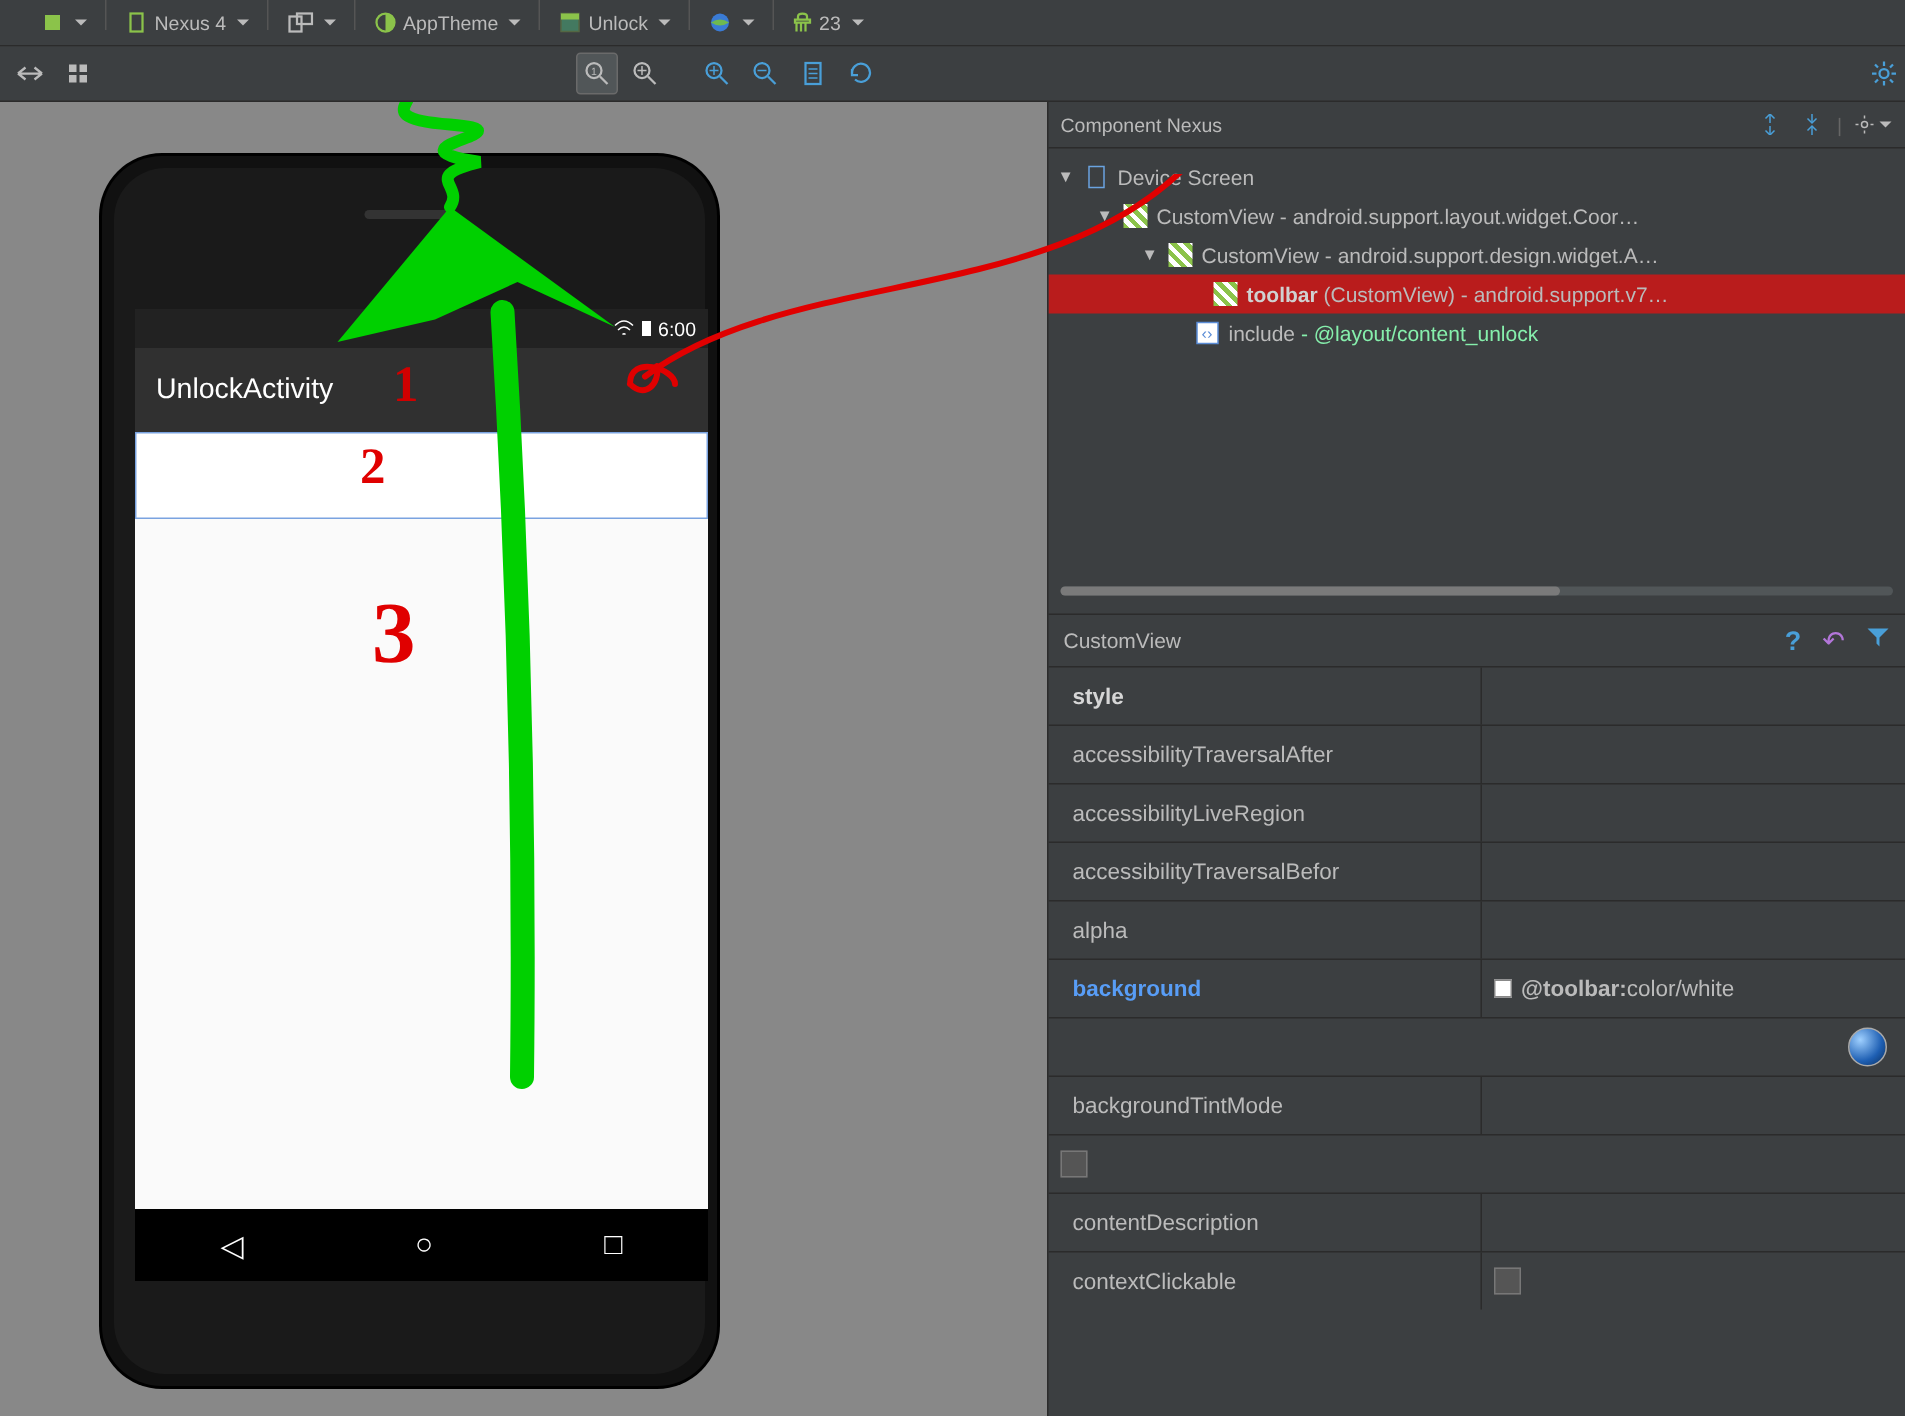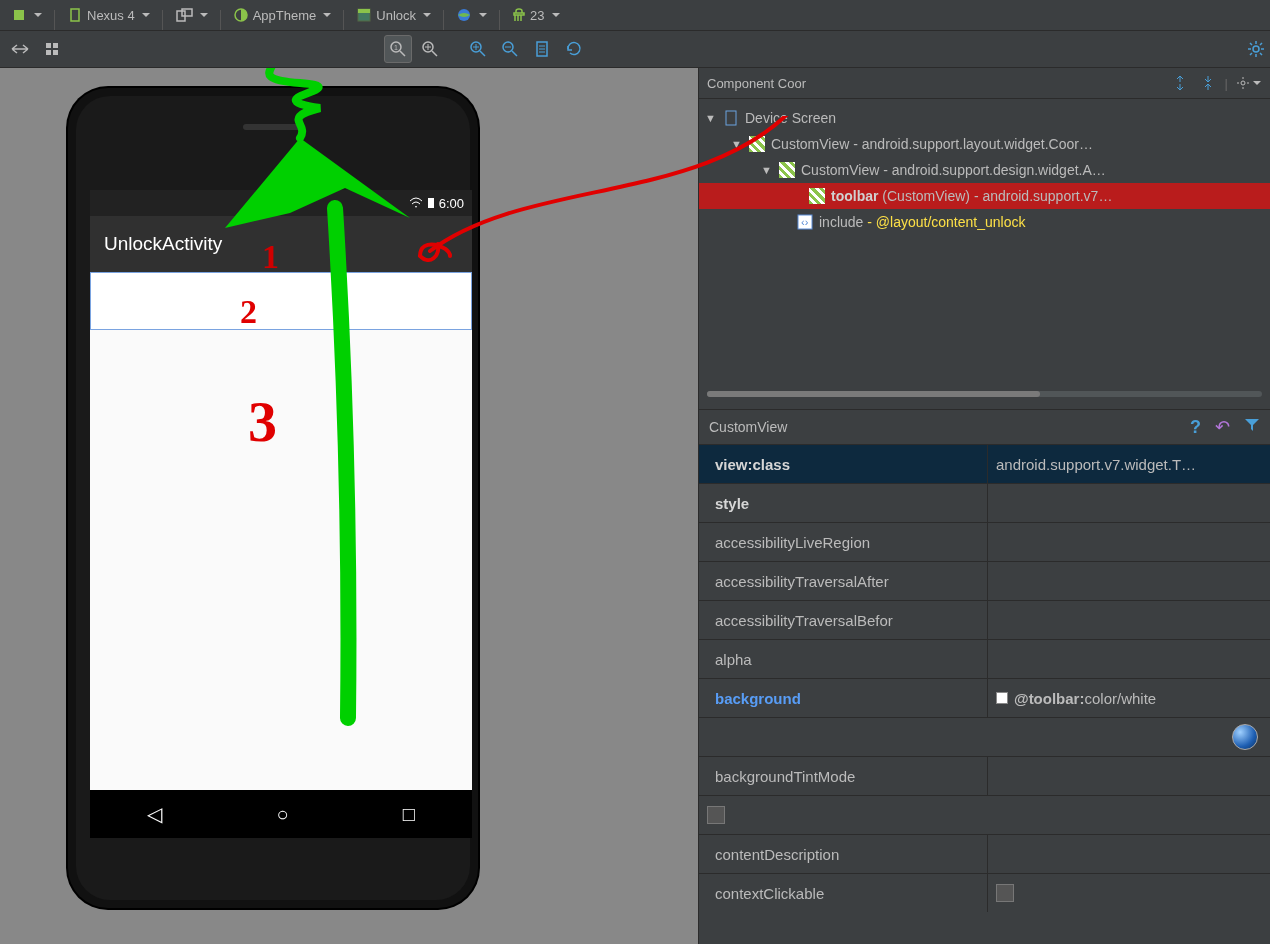--- a/index.html
+++ b/index.html
@@ -1,46 +1,46 @@
 <!DOCTYPE html>
 <html><head>
 <meta charset="utf-8">
 <style>
 html,body{margin:0;padding:0;width:1270px;height:944px;background:#3c3f41;font-family:"Segoe UI",Arial,sans-serif;color:#bbbbbb;overflow:hidden}
-.toolbar{display:flex;align-items:flex-end;height:30px;background:#3c3f41;border-bottom:1px solid #2b2b2b;padding-left:4px;gap:2px}
+.toolbar{display:flex;align-items:flex-start;height:30px;background:#3c3f41;border-bottom:1px solid #2b2b2b;padding-left:20px;gap:2px}
 .tb-btn{display:flex;align-items:center;gap:4px;padding:2px 6px;height:24px;border:1px solid transparent;border-radius:2px;cursor:pointer;font-size:13px;color:#bbbbbb}
 .tb-sep{width:1px;height:20px;background:#555;margin:0 3px}
 .tb-drop::after{content:"";display:inline-block;border:4px solid transparent;border-top-color:#bbbbbb;margin-left:3px;margin-top:4px}
 .second-toolbar{display:flex;align-items:center;height:36px;background:#3c3f41;border-bottom:1px solid #2b2b2b;padding-left:6px;gap:4px}
 .icon-btn{display:flex;align-items:center;justify-content:center;width:26px;height:26px;border:1px solid transparent;border-radius:3px;cursor:pointer;color:#bbbbbb}
 .icon-btn.active{background:#515658;border:1px solid #6a6a6a}
 .main{display:flex;height:calc(944px - 66px)}
 .canvas-area{width:698px;background:#888888;position:relative}
-.phone{position:absolute;left:68px;top:20px;width:410px;height:820px;background:#111;border-radius:40px;box-shadow:0 0 0 2px #000}
+.phone{position:absolute;left:68px;top:36px;width:410px;height:820px;background:#111;border-radius:40px;box-shadow:0 0 0 2px #000}
 .phone-inner{position:absolute;left:8px;top:8px;right:8px;bottom:8px;background:#1a1a1a;border-radius:34px}
 .speaker{position:absolute;left:50%;top:28px;transform:translateX(-50%);width:60px;height:6px;background:#333;border-radius:3px}
 .screen{position:absolute;left:14px;top:94px;width:382px;height:636px;background:#fafafa}
 .statusbar{height:26px;background:#222;color:#fff;display:flex;align-items:center;justify-content:flex-end;padding:0 8px;font-size:13px;gap:4px}
 .appbar{height:56px;background:#303030;color:#fff;display:flex;align-items:center;padding:0 14px;font-size:19px}
 .toolbar-strip{height:56px;background:#ffffff;border:1px solid #7aa3e0}
 .content-area{background:#fafafa;height:calc(636px - 26px - 56px - 56px)}
 .navbar{position:absolute;left:14px;bottom:62px;width:382px;height:48px;background:#000;display:flex;align-items:center;justify-content:space-around}
 .nav-key{color:#fff;font-size:20px}
 .right-panel{flex:1;display:flex;flex-direction:column;background:#3c3f41;border-left:1px solid #2b2b2b}
 .panel-header{display:flex;align-items:center;height:30px;padding:0 8px;font-size:13px;color:#bbbbbb;border-bottom:1px solid #2b2b2b;justify-content:space-between}
 .panel-header .right-icons{display:flex;gap:6px;align-items:center}
 .tree{padding:6px 0;font-size:14px;color:#bbbbbb;overflow:hidden}
 .tree-row{display:flex;align-items:center;height:26px;padding-left:8px;gap:6px;white-space:nowrap;cursor:pointer}
 .tree-row.selected{background:#b91c1c}
 .tree-arrow{width:12px;color:#bbbbbb;font-size:11px}
 .tree-icon{width:16px;height:16px;display:flex;align-items:center;justify-content:center}
 .hatch{background:repeating-linear-gradient(45deg,#8bc34a 0 3px,#fff 3px 6px);width:16px;height:16px}
 .tree-label{color:#bbbbbb}
 .tree-label .bold{font-weight:bold;color:#d0d0d0}
-.tree-label .dim{color:#fde047}
+.tree-label .dim{color:#86efac}
 .tree-scroll{height:6px;background:#515658;margin:6px 8px 0 8px;border-radius:3px;position:relative}
 .tree-scroll-thumb{position:absolute;left:0;top:0;width:60%;height:6px;background:#7a7a7a;border-radius:3px}
 .properties{flex:1;display:flex;flex-direction:column;border-top:1px solid #2b2b2b;margin-top:6px}
 .props-header{display:flex;align-items:center;justify-content:space-between;height:34px;padding:0 10px;font-size:14px;color:#bbbbbb}
 .props-header .icons{display:flex;gap:14px;align-items:center;font-size:18px}
 .props-table{flex:1;overflow:hidden}
 .prop-row{display:flex;height:38px;border-top:1px solid #2b2b2b;font-size:15px;align-items:center;cursor:pointer}
 .prop-row.first{background:#0d293e}
 .prop-name{width:272px;padding-left:16px;color:#bbbbbb;border-right:1px solid #2b2b2b;height:100%;display:flex;align-items:center}
 .prop-name.bold{font-weight:bold;color:#d6d6d6}
@@ -221,21 +221,21 @@
   </div>
 
   <div class="right-panel">
 
     <svg style="position:absolute;left:410px;top:116px;pointer-events:none" width="470" height="220">
       <path d="M10 140 C10 120 40 130 40 140 M10 140 C 20 150 30 140 28 128 M20 135 C120 60 300 90 390 -15" stroke="#e00000" stroke-width="4" fill="none" stroke-linecap="round"></path>
       <path d="M383 -8 L398 -20 L378 -20 Z" fill="#e00000"></path>
     </svg>
 
     <div class="panel-header">
-      <span>Component Coor</span>
+      <span>Component Nexus</span>
       <span class="right-icons">
         <span class="icon-btn" style="width:20px;height:20px">
             <svg width="14" height="14">
               <path d="M7 1 L7 6 M4 3 L7 0 L10 3 M7 13 L7 8 M4 11 L7 14 L10 11" stroke="#499fd8" fill="none"></path>
             </svg>
           </span>
         <span class="icon-btn" style="width:20px;height:20px">
             <svg width="14" height="14">
               <path d="M7 0 L7 5 M4 3 L7 6 L10 3 M7 14 L7 9 M4 11 L7 8 L10 11" stroke="#499fd8" fill="none"></path>
             </svg>
@@ -295,36 +295,30 @@
         <span>CustomView</span>
         <span class="icons">
           <span style="color:#499fd8;cursor:pointer;font-weight:bold">?</span>
           <span style="color:#b376d9;cursor:pointer">↶</span>
           <span style="color:#499fd8;cursor:pointer"><svg width="16" height="16">
                 <path d="M1 2 L15 2 L9 8 L9 14 L7 12 L7 8 Z" fill="#499fd8"></path>
               </svg></span>
         </span>
       </div>
       <div class="props-table" id="props-table">
-          <div class="prop-row first">
-            <div class="prop-name bold">view:class</div>
-            <div class="prop-value">
-              <span>android.support.v7.widget.T…</span>
-            </div>
-          </div>
           <div class="prop-row">
             <div class="prop-name bold">style</div>
             <div class="prop-value"></div>
           </div>
           <div class="prop-row">
+            <div class="prop-name">accessibilityTraversalAfter</div>
+            <div class="prop-value"></div>
+          </div>
+          <div class="prop-row">
             <div class="prop-name">accessibilityLiveRegion</div>
-            <div class="prop-value"></div>
-          </div>
-          <div class="prop-row">
-            <div class="prop-name">accessibilityTraversalAfter</div>
             <div class="prop-value"></div>
           </div>
           <div class="prop-row">
             <div class="prop-name">accessibilityTraversalBefor</div>
             <div class="prop-value"></div>
           </div>
           <div class="prop-row">
             <div class="prop-name">alpha</div>
             <div class="prop-value"></div>
           </div>

